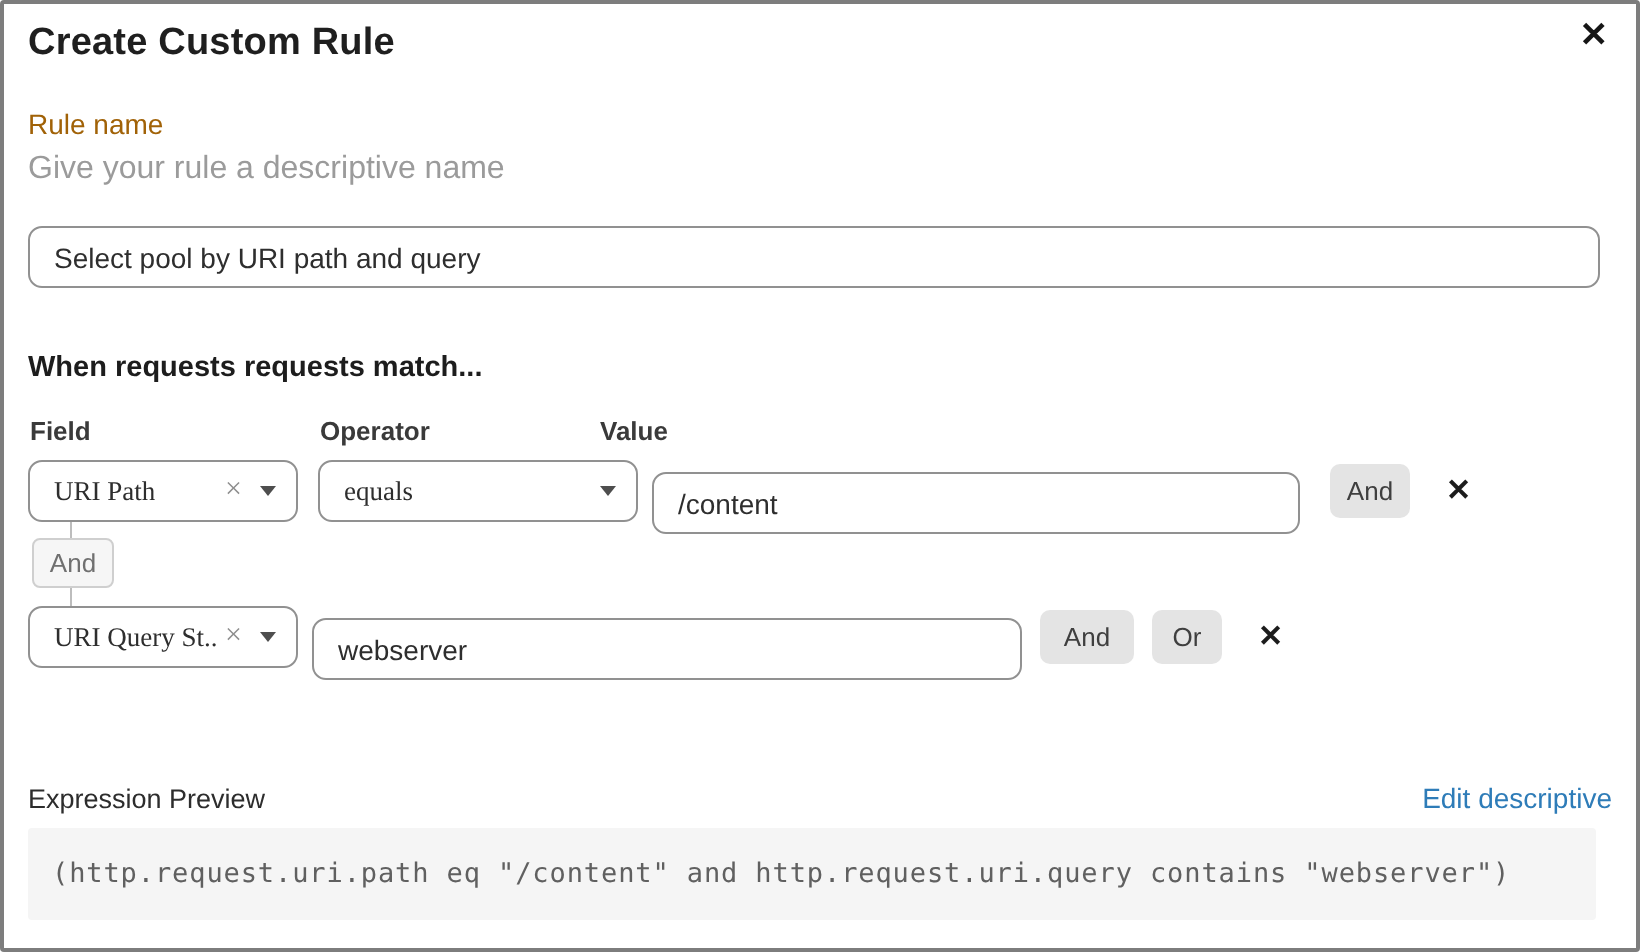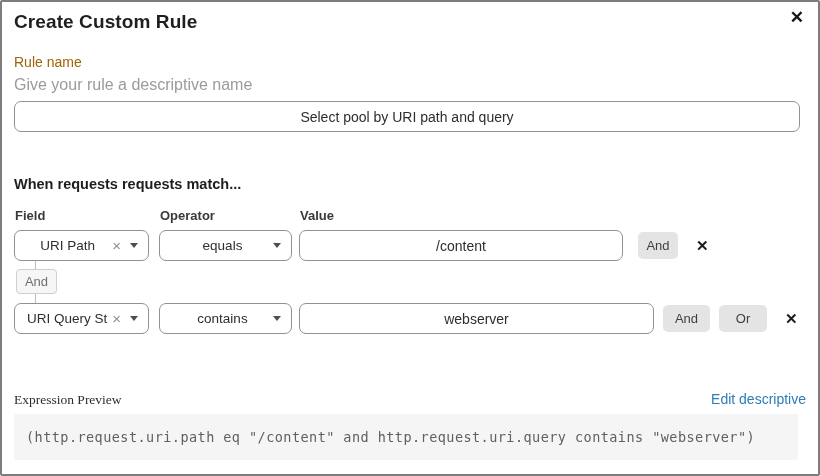--- a/index.html
+++ b/index.html
@@ -1,64 +1,64 @@
 <!DOCTYPE html>
 <html style="--link: #2e7cb8; --button_bg: #e4e4e4; --button_text: #3f3f3f; --border: #919191; --code_bg: #f5f5f5; --code_text: #606060; --connector_bg: #f6f6f6; --connector_border: #cfcfcf; --modal_border: #7d7d7d;"><head>
 <meta charset="utf-8">
 <style>
   :root{
     --link:#2e7cb8; --button_bg:#e4e4e4; --button_text:#3f3f3f; --border:#919191;
     --code_bg:#f5f5f5; --code_text:#606060; --connector_bg:#f6f6f6;
     --connector_border:#cfcfcf; --modal_border:#7d7d7d;
   }
-  *{margin:0;padding:0;box-sizing:border-box;text-align:center;}
+  *{margin:0;padding:0;box-sizing:border-box;}
   html,body{background:#fff;}
   body{width:820px;height:476px;font-family:"Liberation Sans",sans-serif;-webkit-font-smoothing:antialiased;}
   .modal{position:relative;width:820px;height:476px;background:#fff;border:2px solid var(--modal_border);border-radius:2px;overflow:hidden;}
 
   .title{position:absolute;left:12px;top:9px;font-size:19px;font-weight:700;color:#1f1f1f;letter-spacing:.1px;}
   .close{position:absolute;right:14px;top:6px;font-size:17px;font-weight:700;color:#161616;cursor:pointer;line-height:20px;}
 
   .rn-label{position:absolute;left:12px;top:52px;font-size:14px;color:#a16207;}
   .rn-help{position:absolute;left:12px;top:74px;font-size:16px;color:#9b9b9b;}
   .text-input{position:absolute;height:31px;border:1px solid var(--border);border-radius:7px;background:#fff;
-    font-family:"Liberation Sans",sans-serif;font-size:14px;color:#2e2e2e;padding:0 12px;outline:none;}
+    font-family:"Liberation Sans",sans-serif;font-size:14px;color:#2e2e2e;padding:0 12px;outline:none;margin-top:12px;}
   .rn-input{left:12px;top:99px;width:786px;}
 
   .match-heading{position:absolute;left:12px;top:174px;font-size:14.5px;font-weight:700;color:#1d1d1d;}
   .col-label{position:absolute;top:206px;font-size:13px;color:#3a3a3a;font-weight:bold;}
   .col-field{left:13px;} .col-operator{left:158px;} .col-value{left:298px;}
 
   .row{position:absolute;left:12px;height:31px;display:flex;align-items:center;}
   .row1{top:228px;} .row2{top:301px;}
 
   .select{height:31px;border:1px solid var(--border);border-radius:7px;background:#fff;display:flex;align-items:center;
-    padding:0 10px 0 12px;font-size:13.5px;color:#2e2e2e;cursor:pointer;}
+    padding:0 10px 0 12px;font-size:13.5px;color:#2e2e2e;cursor:pointer;font-family:Liberation Serif, serif;}
   .sel-field{width:135px;}
-  .sel-operator{width:133px;margin-left:10px;}
+  .sel-operator{width:160px;margin-left:10px;}
   .sel-text{flex:1;white-space:nowrap;overflow:hidden;}
   .sel-clear{color:#8f8f8f;font-size:15px;line-height:1;margin:0 9px 0 4px;cursor:pointer;}
   .caret{width:0;height:0;border-left:4.5px solid transparent;border-right:4.5px solid transparent;border-top:5.5px solid #4e4e4e;flex:none;}
   .val-input{position:static;margin-left:7px;}
   .val1{width:324px;} .val2{width:355px;}
 
   .conj-btn{height:27px;border:none;border-radius:5px;background:var(--button_bg);color:var(--button_text);
     font-family:"Liberation Sans",sans-serif;font-size:13px;display:flex;align-items:center;justify-content:center;cursor:pointer;}
   .and1{width:40px;margin-left:15px;}
   .and2{width:47px;margin-left:9px;}
-  .or2{width:48px;margin-left:9px;}
+  .or2{width:35px;margin-left:9px;}
   .row-delete{font-size:15px;font-weight:700;color:#1c1c1c;margin-left:18px;cursor:pointer;line-height:1;}
 
   .conn-line{position:absolute;left:33px;width:1px;background:#bdbdbd;}
   .line1{top:259px;height:8px;} .line2{top:292px;height:9px;}
   .conn-badge{position:absolute;left:14px;top:267px;width:41px;height:25px;background:var(--connector_bg);
     border:1px solid var(--connector_border);border-radius:4px;display:flex;align-items:center;justify-content:center;
     font-size:13px;color:#707070;}
 
-  .expr-label{position:absolute;left:12px;top:390px;font-size:13.5px;color:#2d2d2d;font-family:Liberation Serif, serif;}
+  .expr-label{position:absolute;left:12px;top:390px;font-size:13.5px;color:#2d2d2d;}
   .edit-link{position:absolute;right:12px;top:389px;font-size:14px;color:var(--link);cursor:pointer;text-decoration:none;}
   .code-block{position:absolute;left:12px;top:412px;width:784px;height:46px;background:var(--code_bg);border-radius:2px;
     display:flex;align-items:center;padding:0 12px;}
   .code-text{font-family:"DejaVu Sans Mono","Liberation Mono",monospace;font-size:13.5px;letter-spacing:.45px;
     color:var(--code_text);white-space:nowrap;}
 </style>
 </head>
 <body>
 
 <div class="modal">
@@ -94,24 +94,20 @@
   <div class="conn-line line1"></div>
   <div class="conn-badge">And</div>
   <div class="conn-line line2"></div>
 
   <div class="row row2">
     <div class="select sel-field">
       <span class="sel-text">URI Query St...</span>
       <span class="sel-clear">×</span>
       <span class="caret"></span>
     </div>
-    <div class="select sel-operator">
-      <span class="sel-text">contains</span>
-      <span class="caret"></span>
-    </div>
     <input class="text-input val-input val2" type="text" value="webserver" style="">
     <button class="conj-btn and2">And</button>
     <button class="conj-btn or2">Or</button>
     <span class="row-delete">✕</span>
   </div>
 
   <div class="expr-label">Expression Preview</div>
   <a class="edit-link" href="#">Edit descriptive</a>
   <div class="code-block">
     <span class="code-text">(http.request.uri.path eq "/content" and http.request.uri.query contains "webserver")</span>

